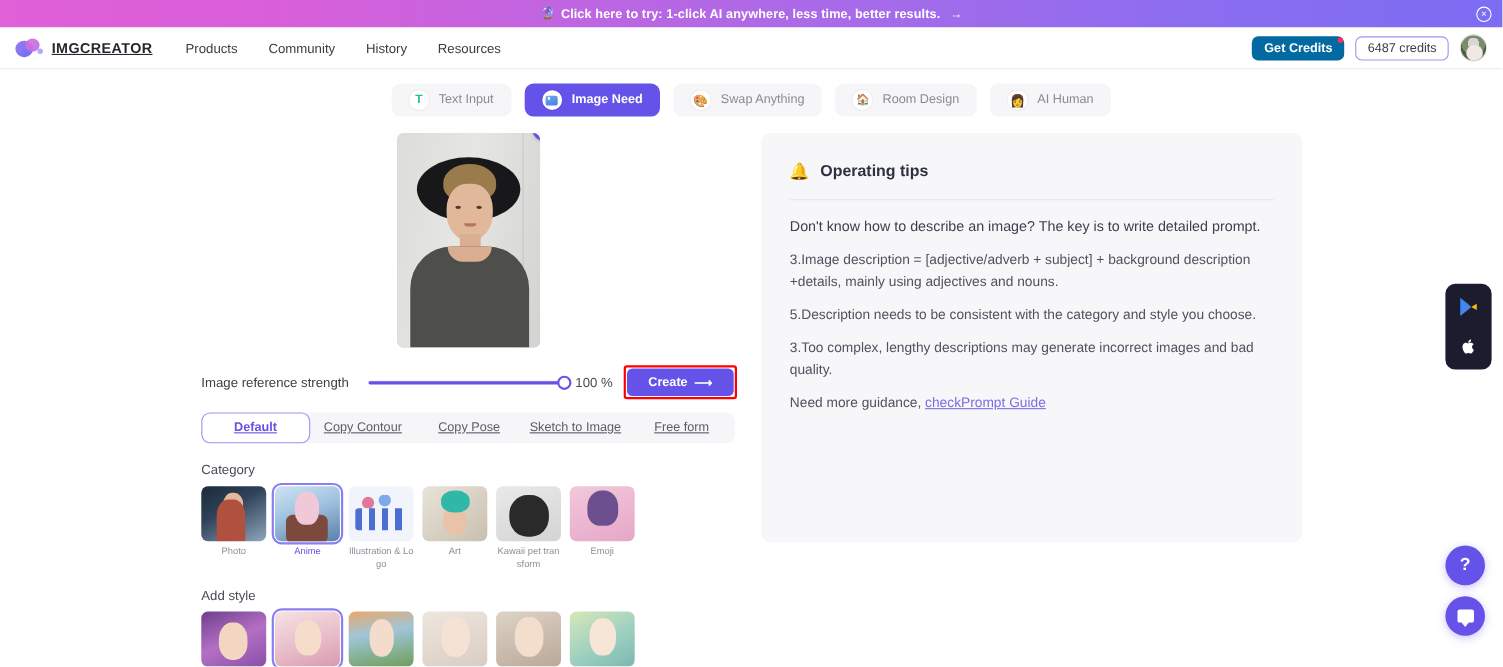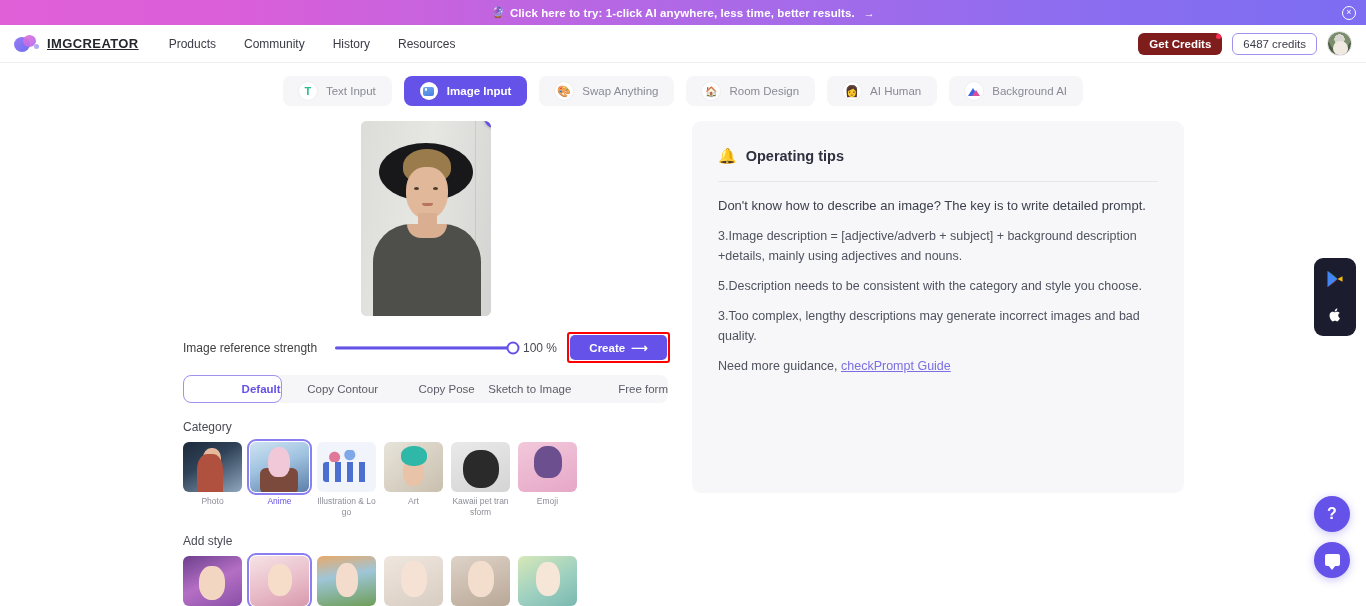--- a/index.html
+++ b/index.html
@@ -62,21 +62,21 @@
   }
   .nav-links { display: flex; align-items: center; gap: 28px; text-align: right; }
   .nav-link {
     font-size: 12px; color: #3b3b46; cursor: pointer;
   }
   .nav-right {
     margin-left: auto; display: flex; align-items: center; gap: 10px;
   }
   .btn-credits {
     position: relative;
-    background: #7f1d1d; color: #fff;
+    background: #0369a1; color: #fff;
     font-size: 11.5px; font-weight: 700;
     padding: 5px 11px; border-radius: 6px; border: none; cursor: pointer;
   }
   .btn-credits .dot {
     position: absolute; top: 1px; right: 1px;
     width: 5px; height: 5px; border-radius: 50%; background: #ff2d55;
   }
   .credit-pill {
     border: 1px solid #9f93f0; color: #3d3d49;
     font-size: 11.5px; padding: 4px 10px; border-radius: 6px; background:#fff;
@@ -217,22 +217,22 @@
   
   .segmented {
     display: flex; align-items: center;
     margin-top: 12px;
     background: #f6f6f8;
     border-radius: 8px;
     height: 28px;
     width: 485px;
   }
   .seg {
-    flex: 1; text-align: right;
-    font-size: 11.5px; color: #5c5c68; cursor: pointer; line-height: 28px;
+    flex: 1; text-align: center;
+    font-size: 11.5px; color: #5c5c68; cursor: pointer; line-height: 28px; text-decoration: underline;
   }
   .seg.active {
     background: #ffffff; color: #6552e8; font-weight: 700;
     border: 1px solid #9f93f0; border-radius: 8px; height: 28px;
     line-height: 26px;
   }
 
   
   .sec-title { font-size: 12px; color: #4a4a55; margin: 17px 0 8px 0; }
   .thumbs { display: flex; gap: 8px; }
@@ -372,45 +372,39 @@
     <div class="mtab">
       <span class="mtab-icon">
           <span class="ic-t">T</span>
         </span>
       <span>Text Input</span>
     </div>
     <div class="mtab active">
       <span class="mtab-icon">
           <span class="ic-img"></span>
         </span>
-      <span>Image Input</span>
+      <span>Image Need</span>
     </div>
     <div class="mtab">
       <span class="mtab-icon">
           <span class="ic-swap">🎨</span>
         </span>
       <span>Swap Anything</span>
     </div>
     <div class="mtab">
       <span class="mtab-icon">
           <span class="ic-home">🏠</span>
         </span>
       <span>Room Design</span>
     </div>
     <div class="mtab">
       <span class="mtab-icon">
           <span class="ic-human">👩</span>
         </span>
       <span>AI Human</span>
-    </div>
-    <div class="mtab">
-      <span class="mtab-icon">
-          <span class="ic-bg"></span>
-        </span>
-      <span>Background AI</span>
     </div>
   </div>
 
   <div class="main">
 
     <div class="col-left">
 
       <div class="preview-wrap" style="margin-left:178px;">
         <div class="preview-box">
           <span class="pv-wall"></span>

